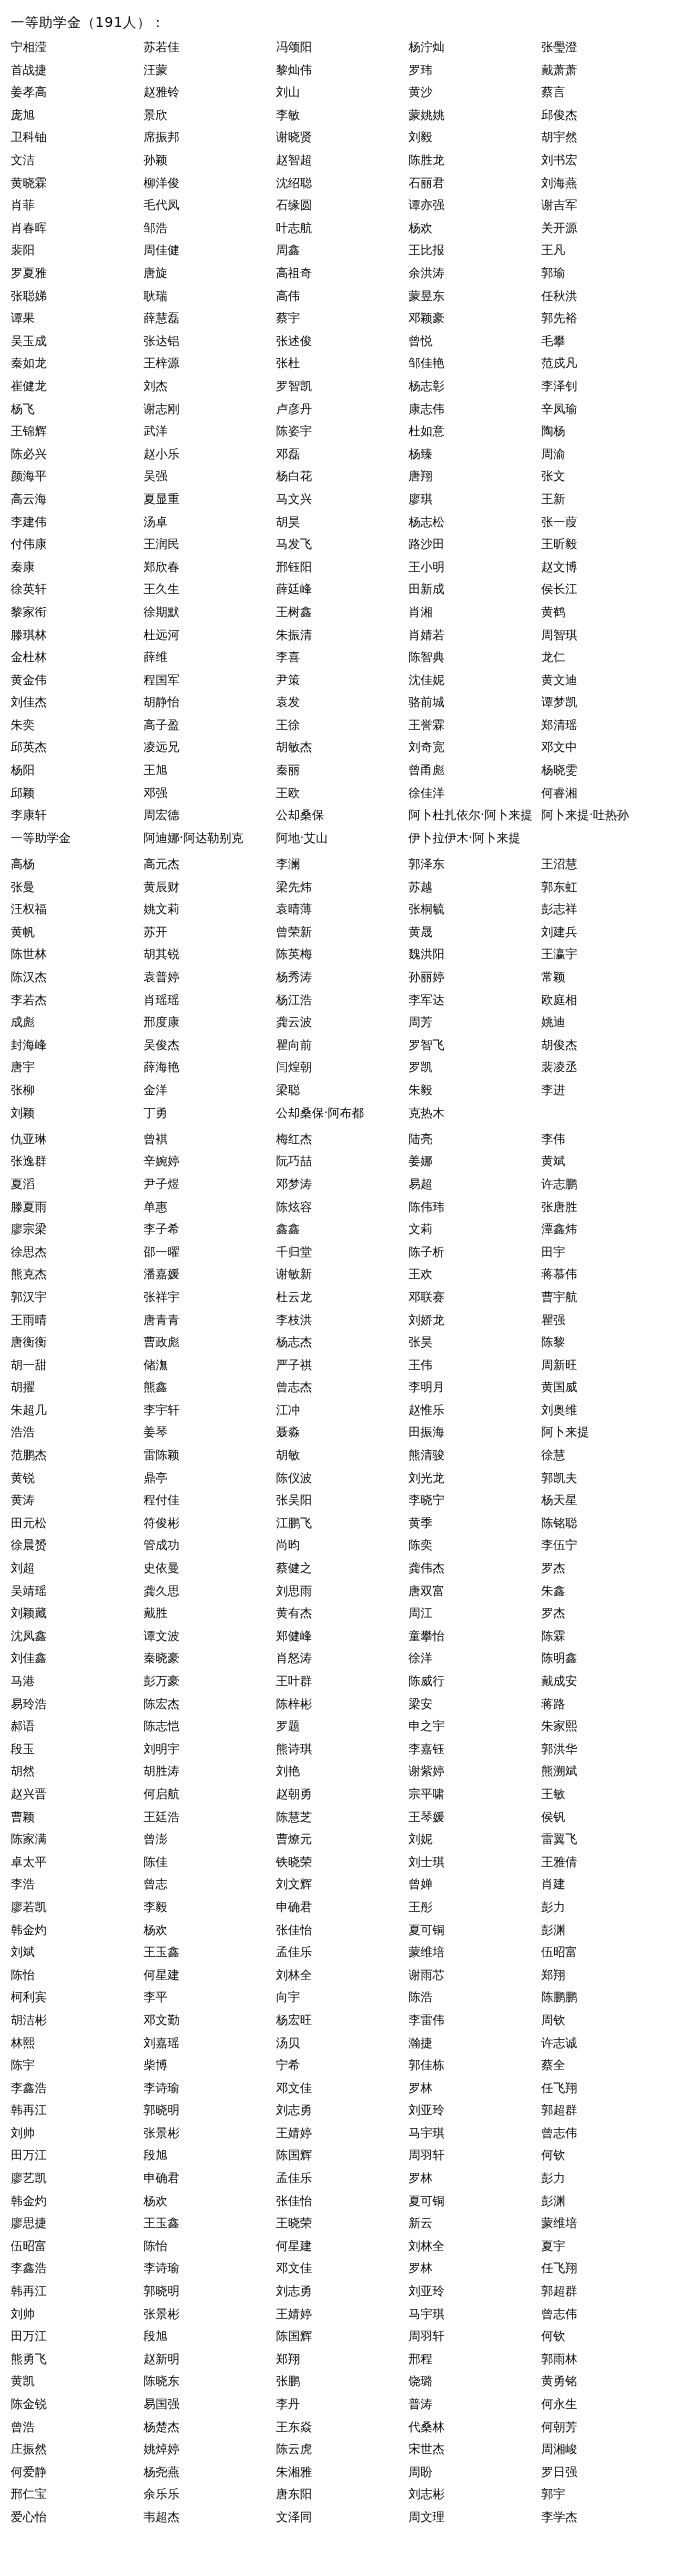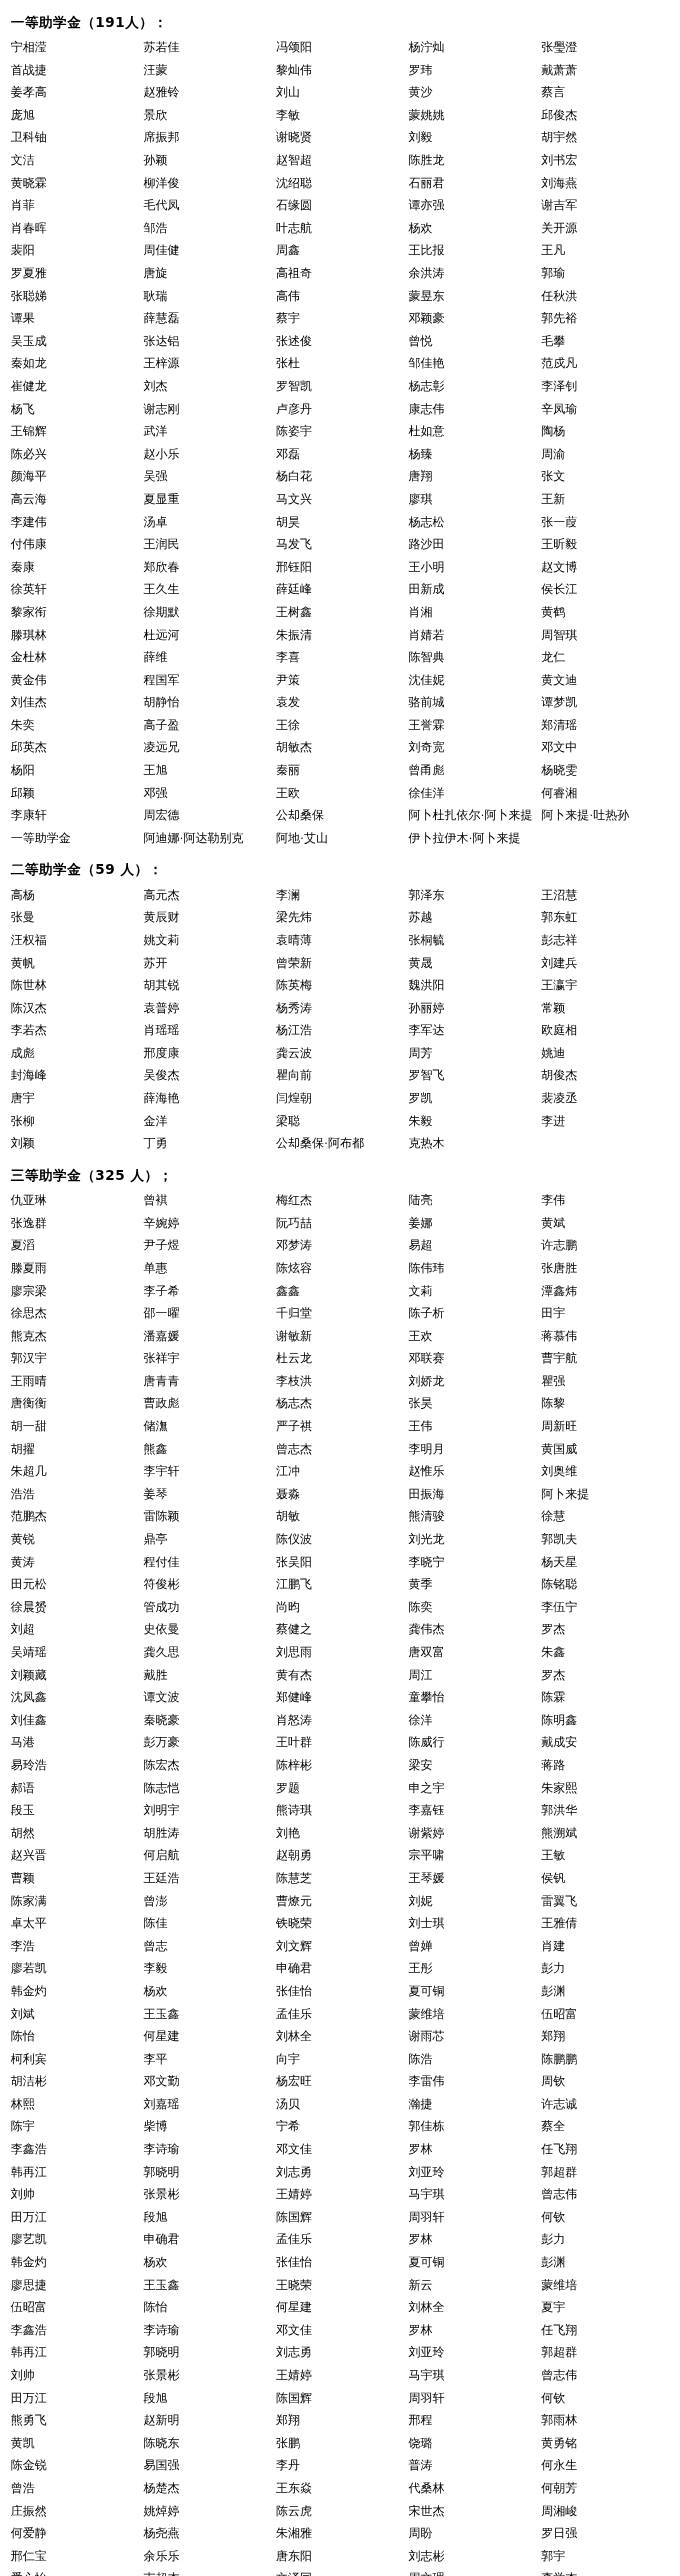--- a/index.html
+++ b/index.html
@@ -12,30 +12,29 @@
     font-family: "DejaVu Sans", "Liberation Sans", sans-serif;
     color: #000000;
   }
   .page {
     width: 681px;
     box-sizing: border-box;
     padding: 5.4px 9px 9px 9px;
   }
   .section-title {
     font-size: 13.6px;
-    font-weight: bold;
+    font-weight: normal;
     line-height: 23.5px;
     margin: 5.4px 0 1.8px 1.8px;
     letter-spacing: 0.5px;
   }
   .name-grid {
     display: flex;
     flex-wrap: wrap;
     width: 100%;
-    font-family: Liberation Serif, serif;
   }
   .name-cell {
     box-sizing: border-box;
     width: 20%;
     font-size: 12px;
     line-height: 22.6px;
     padding: 0 1.8px;
     white-space: nowrap;
     overflow: visible;
   }
@@ -228,21 +227,20 @@
         <span class="name-cell">周宏德</span>
         <span class="name-cell">公却桑保</span>
         <span class="name-cell wide">阿卜杜扎依尔·阿卜来提</span>
         <span class="name-cell wide">阿卜来提·吐热孙</span>
         <span class="name-cell">一等助学金</span>
         <span class="name-cell wide">阿迪娜·阿达勒别克</span>
         <span class="name-cell">阿地·艾山</span>
         <span class="name-cell wide">伊卜拉伊木·阿卜来提</span>
       </div>
       <div class="spacer"></div>
-      <div class="section-title">二等助学金（59 人）：</div>
       <div class="name-grid">
         <span class="name-cell">高杨</span>
         <span class="name-cell">高元杰</span>
         <span class="name-cell">李澜</span>
         <span class="name-cell">郭泽东</span>
         <span class="name-cell">王沼慧</span>
         <span class="name-cell">张曼</span>
         <span class="name-cell">黄辰财</span>
         <span class="name-cell">梁先炜</span>
         <span class="name-cell">苏越</span>
@@ -291,21 +289,20 @@
         <span class="name-cell">金洋</span>
         <span class="name-cell">梁聪</span>
         <span class="name-cell">朱毅</span>
         <span class="name-cell">李进</span>
         <span class="name-cell">刘颖</span>
         <span class="name-cell">丁勇</span>
         <span class="name-cell wide">公却桑保·阿布都</span>
         <span class="name-cell">克热木</span>
       </div>
       <div class="spacer"></div>
-      <div class="section-title">三等助学金（325 人）；</div>
       <div class="name-grid">
         <span class="name-cell">仇亚琳</span>
         <span class="name-cell">曾褀</span>
         <span class="name-cell">梅红杰</span>
         <span class="name-cell">陆亮</span>
         <span class="name-cell">李伟</span>
         <span class="name-cell">张逸群</span>
         <span class="name-cell">辛婉婷</span>
         <span class="name-cell">阮巧喆</span>
         <span class="name-cell">姜娜</span>

